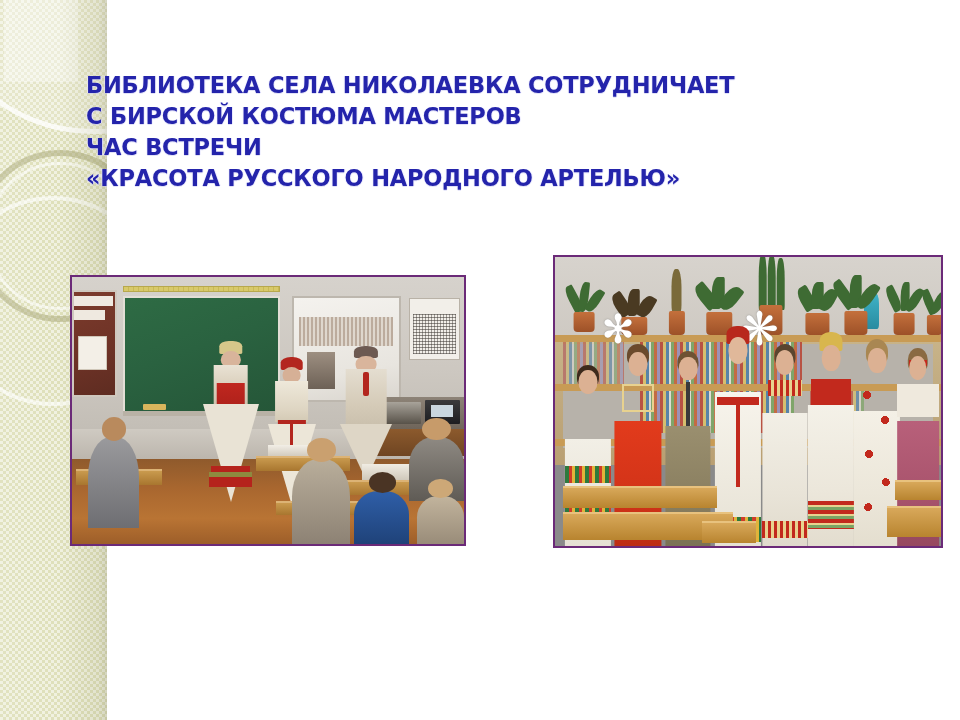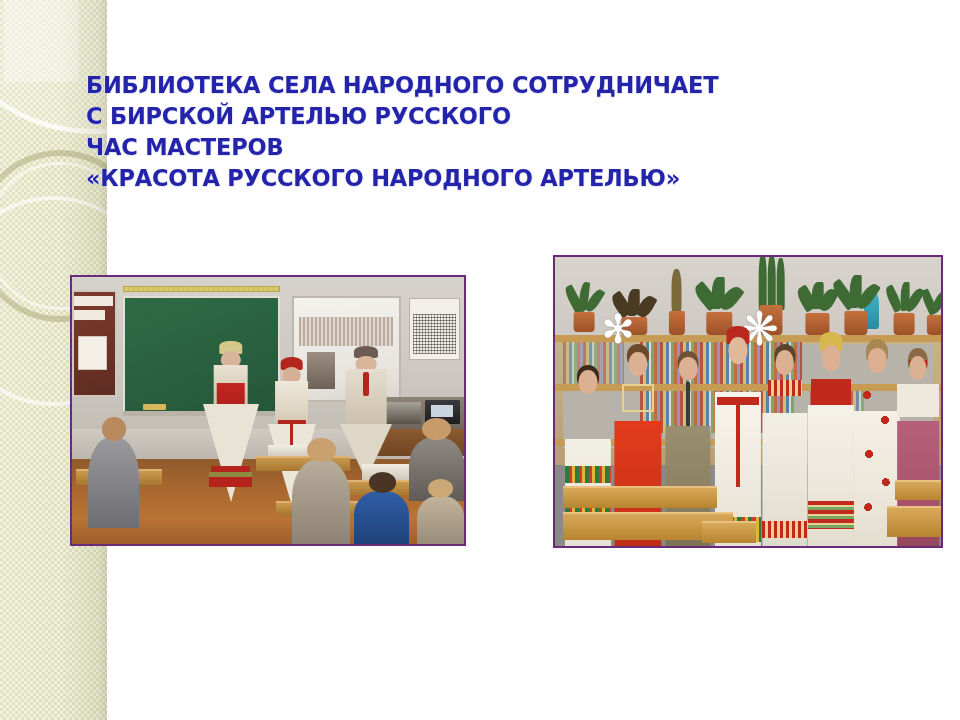--- a/index.html
+++ b/index.html
@@ -458,23 +458,23 @@
     <div id="deco-rect"></div>
     <div id="deco-arc-big-fill"></div>
     <div id="deco-arc-big"></div>
     <div id="deco-arc-low"></div>
     <div id="deco-ring"></div>
     <div id="deco-ring-inner"></div>
     <div id="deco-shade"></div>
   </div>
 
   <div id="title-block">
-    <div class="title-line">БИБЛИОТЕКА СЕЛА НАРОДНОГО  СОТРУДНИЧАЕТ</div>
-    <div class="title-line">С БИРСКОЙ АРТЕЛЬЮ РУССКОГО</div>
-    <div class="title-line">ЧАС МАСТЕРОВ</div>
+    <div class="title-line">БИБЛИОТЕКА СЕЛА НИКОЛАЕВКА  СОТРУДНИЧАЕТ</div>
+    <div class="title-line">С БИРСКОЙ КОСТЮМА МАСТЕРОВ</div>
+    <div class="title-line">ЧАС ВСТРЕЧИ</div>
     <div class="title-line">«КРАСОТА РУССКОГО НАРОДНОГО АРТЕЛЬЮ»</div>
   </div>
 
   <div class="photo-frame" id="photo-left">
     <div class="scene">
       <div class="l-wall"></div>
       <div class="l-wall-lower"></div>
       <div class="l-floor"></div>
 
       <div class="l-ruler"></div>

